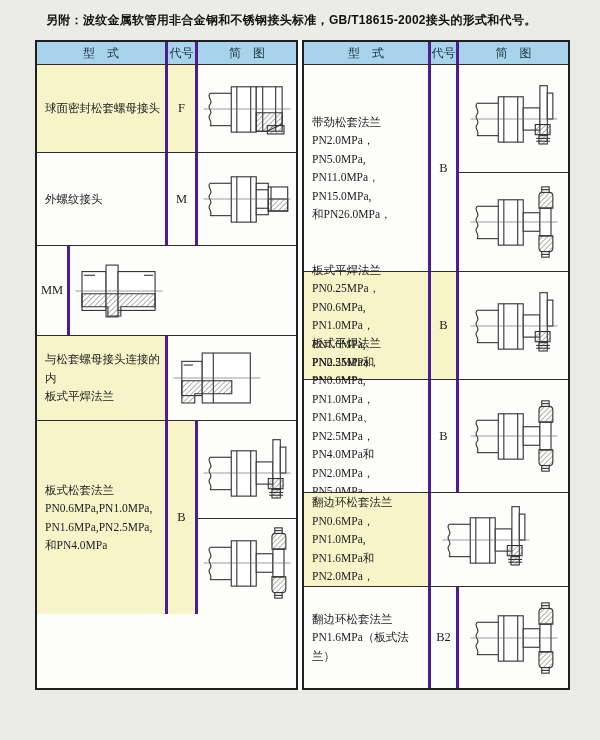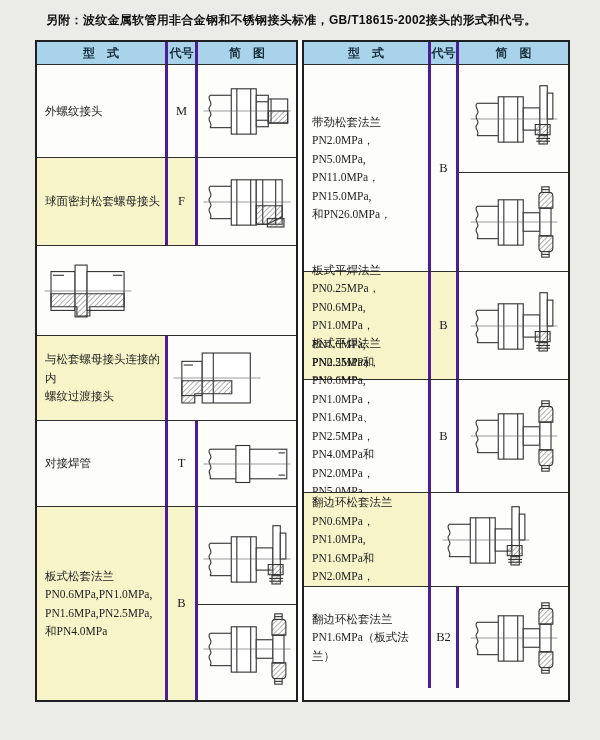--- a/index.html
+++ b/index.html
@@ -22,21 +22,21 @@
   .left .c-type{width:128px}
   .left .c-code{width:30px}
   .left .c-diag{width:101px}
   .right .c-type{width:124px}
   .right .c-code{width:28px}
   .right .c-diag{width:112px}
   .c-type{padding:4px 4px 4px 8px;font-family:"Liberation Serif",serif;font-size:11.5px;
           line-height:18.5px;color:#1c1c1c;white-space:pre-line}
   .c-code{justify-content:center;font-family:"Liberation Serif",serif;font-size:12.5px;color:#1c1c1c}
   .header-row .cell{background:var(--header-bg);justify-content:center;padding:0;
-          font-weight:bold;font-size:12px;color:#17303e;font-family:"Liberation Sans",sans-serif;white-space:nowrap}
+          font-weight:normal;font-size:12px;color:#17303e;font-family:"Liberation Sans",sans-serif;white-space:nowrap}
   .hl .c-type,.hl .c-code{background:var(--highlight-bg)}
   .c-diag{justify-content:center}
   .c-diag.split{flex-direction:column;align-items:stretch;padding:0}
   .sub{display:flex;align-items:center;justify-content:center}
   .sub + .sub{border-top:1px solid #2e2e2e}
   .diag{width:96px;height:74px;display:block}
 </style>
 </head>
 <body>
 
@@ -147,67 +147,59 @@
 
   <div class="tables">
 
     <div class="half left">
       <div class="row header-row" style="height:22px">
         <div class="cell c-type">型　式</div>
         <div class="cell c-code">代号</div>
         <div class="cell c-diag">简　图</div>
       </div>
 
+      <div class="row hl" style="height:88px">
+        <div class="cell c-type">球面密封松套螺母接头</div>
+        <div class="cell c-code">F</div>
+        <div class="cell c-diag">
+          <svg class="diag" viewBox="0 0 100 80">
+              <use href="#d-union-nut"></use>
+            </svg>
+        </div>
+      </div>
+
       <div class="row" style="height:93px">
         <div class="cell c-type">外螺纹接头</div>
         <div class="cell c-code">M</div>
         <div class="cell c-diag">
           <svg class="diag" viewBox="0 0 100 80">
               <use href="#d-male-thread"></use>
             </svg>
         </div>
       </div>
 
-      <div class="row hl" style="height:88px">
-        <div class="cell c-type">球面密封松套螺母接头</div>
-        <div class="cell c-code">F</div>
-        <div class="cell c-diag">
-          <svg class="diag" viewBox="0 0 100 80">
-              <use href="#d-union-nut"></use>
-            </svg>
-        </div>
-      </div>
-
       <div class="row" style="height:90px">
+        <div class="cell c-code">MM</div>
         <div class="cell c-diag">
           <svg class="diag" viewBox="0 0 100 80">
               <use href="#d-male-nipple"></use>
             </svg>
         </div>
       </div>
 
       <div class="row hl" style="height:85px">
         <div class="cell c-type">与松套螺母接头连接的内
-螺纹过渡接头</div>
+板式平焊法兰</div>
         <div class="cell c-diag">
           <svg class="diag" viewBox="0 0 100 80">
               <use href="#d-mf-nipple"></use>
             </svg>
         </div>
       </div>
 
-      <div class="row" style="height:86px">
-        <div class="cell c-type">对接焊管</div>
-        <div class="cell c-code">T</div>
-        <div class="cell c-diag">
-          <svg class="diag" viewBox="0 0 100 80">
-              <use href="#d-butt-weld"></use>
-            </svg>
-        </div>
-      </div>
 
       <div class="row hl" style="height:194px">
         <div class="cell c-type">板式松套法兰
 PN0.6MPa,PN1.0MPa,
 PN1.6MPa,PN2.5MPa,
 和PN4.0MPa</div>
         <div class="cell c-code">B</div>
         <div class="cell c-diag split">
           <div class="sub" style="height:90px">
             <svg class="diag" viewBox="0 0 100 80">

